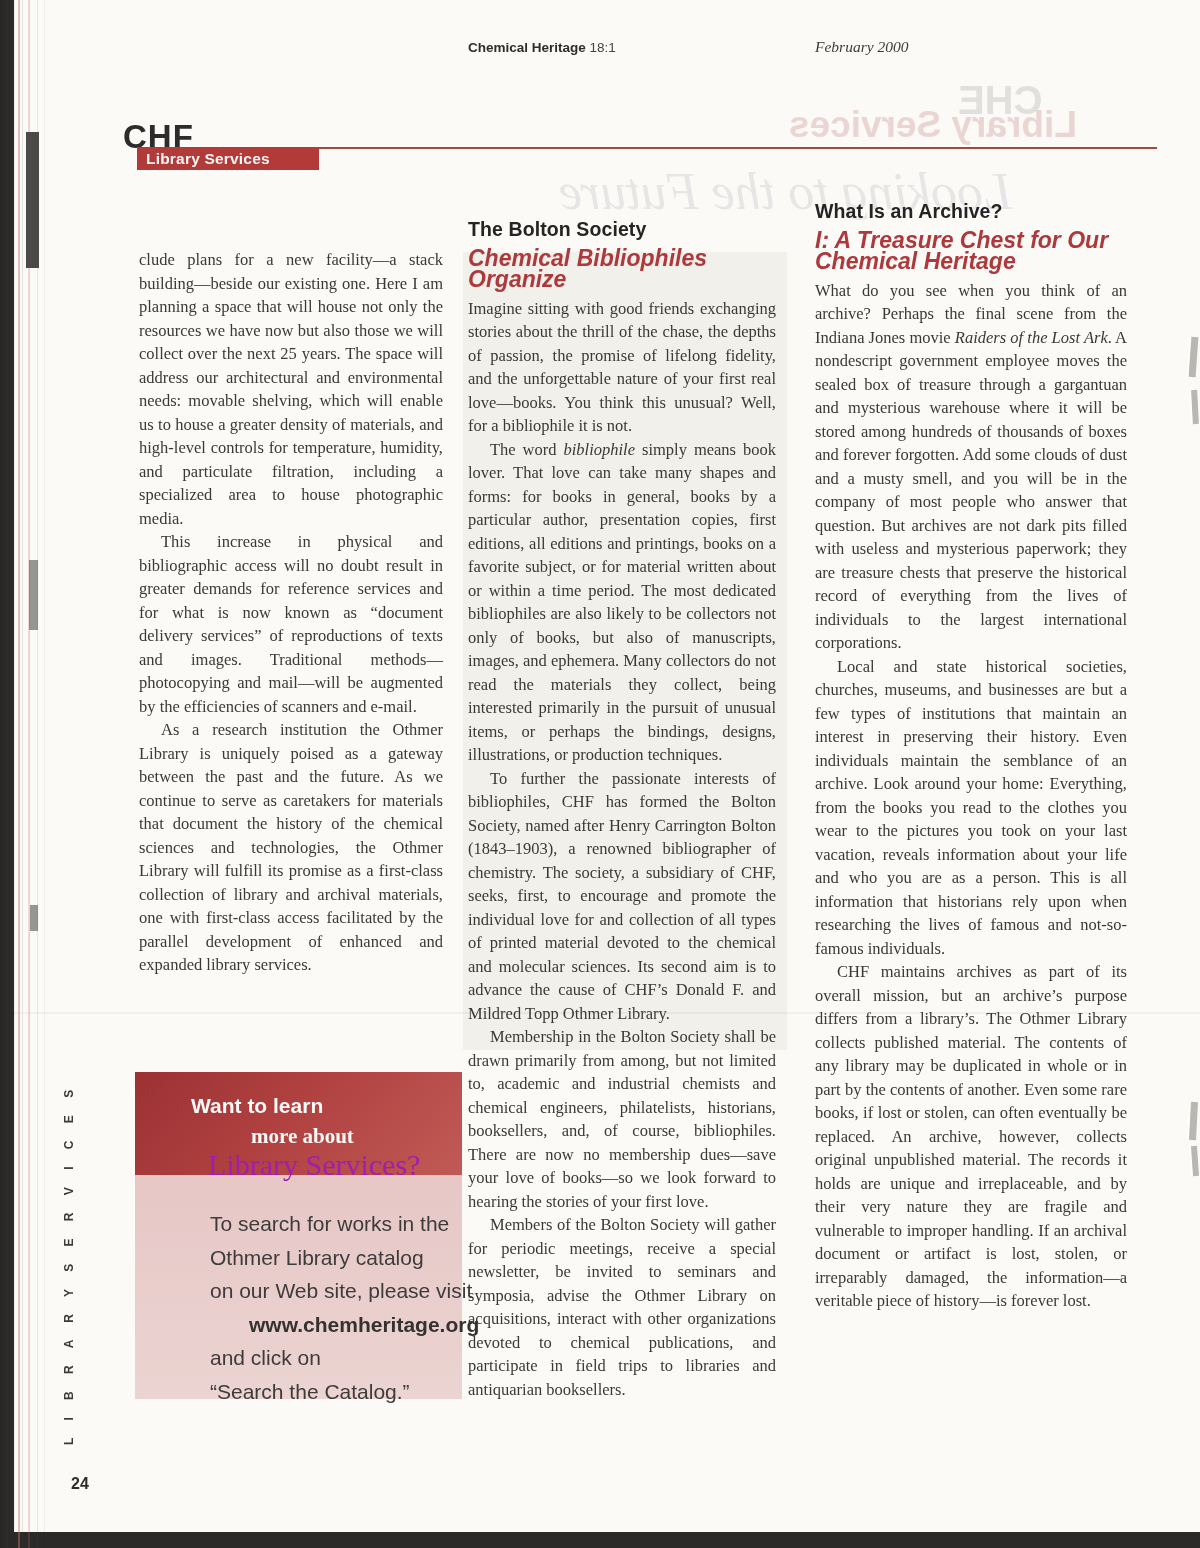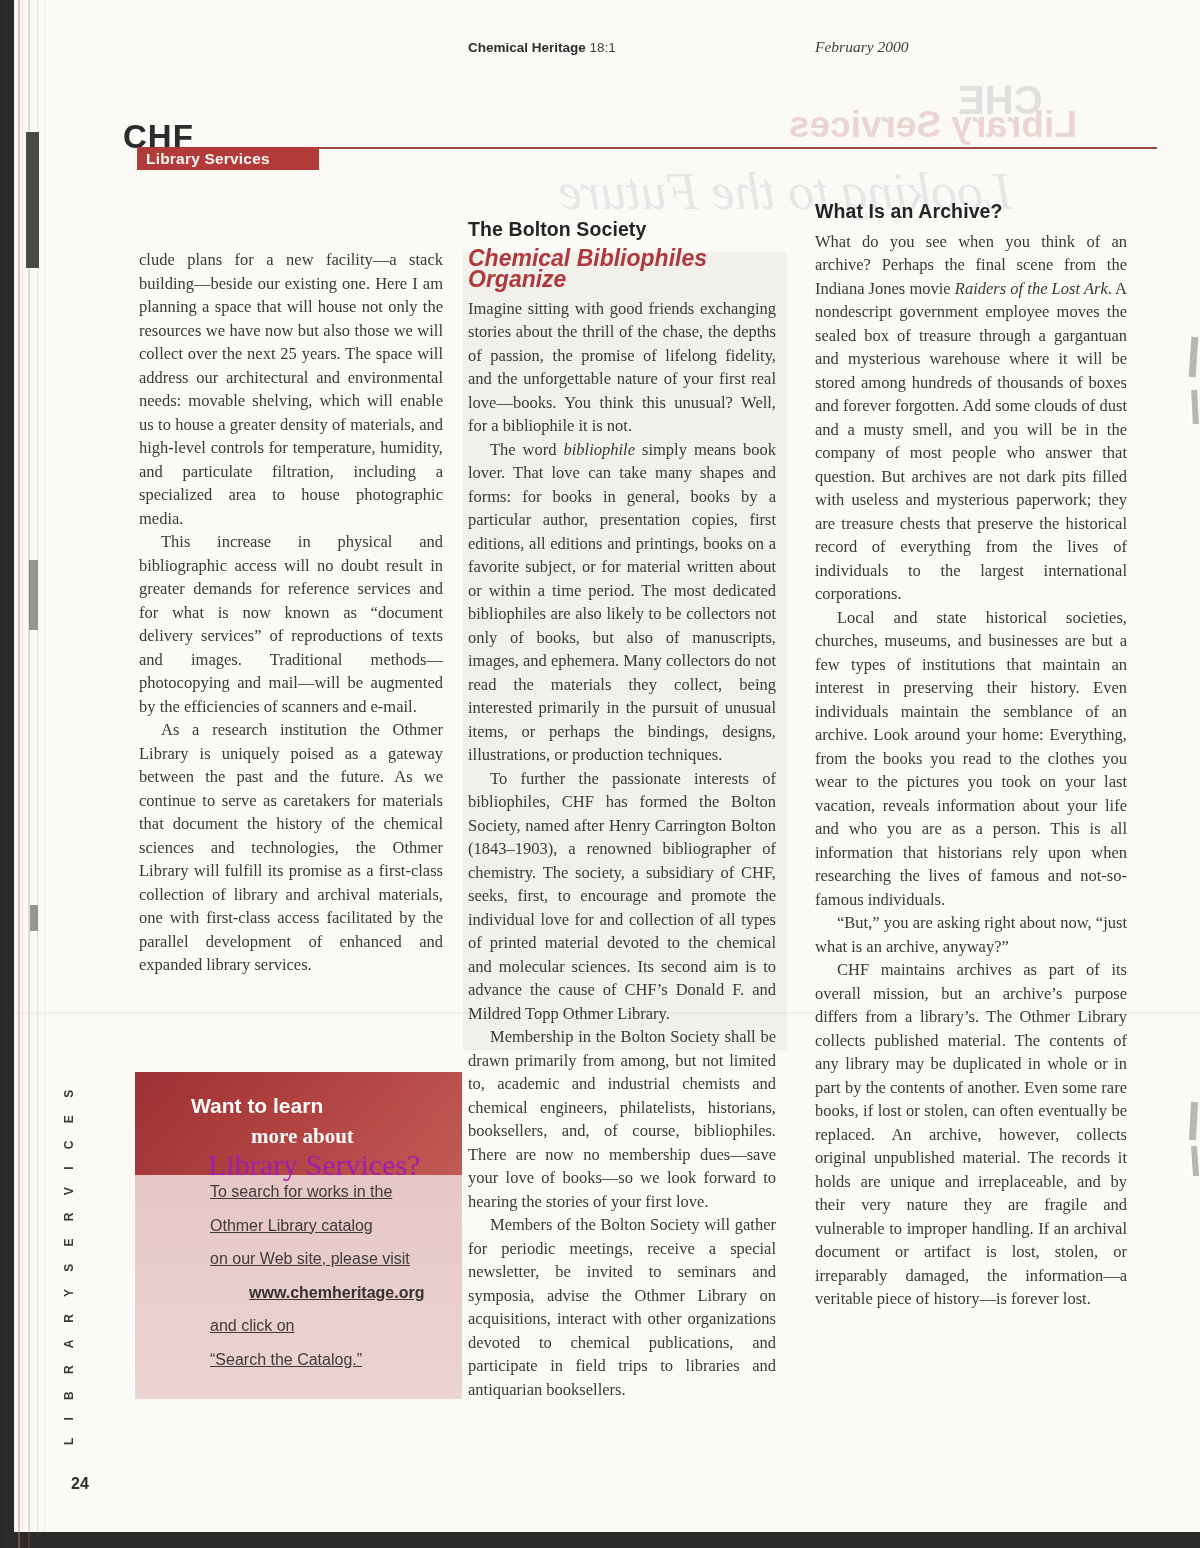--- a/index.html
+++ b/index.html
@@ -58,21 +58,21 @@
   .body-p { text-indent: 0; }
   .body-p.indent { text-indent: 22px; }
 
   
   .infobox { position: absolute; left: 121px; top: 1072px; width: 327px; height: 327px; }
   .infobox-top { position: absolute; left: 0; top: 0; width: 100%; height: 103px; background: linear-gradient(130deg, #9c3134 0%, #b04140 45%, #c05a55 100%); }
   .infobox-bottom { position: absolute; left: 0; top: 103px; width: 100%; height: 224px; background: linear-gradient(180deg, #e6c7c6 0%, #ebd4d1 100%); }
   .ib-t1 { position: absolute; left: 56px; top: 22px; font-family: "Liberation Sans", sans-serif; font-weight: bold; font-size: 21px; color: #fdfbfa; }
   .ib-t2 { position: absolute; left: 116px; top: 52px; font-family: Liberation Serif, serif; font-weight: bold; font-size: 21px; color: #fdfbfa; }
   .ib-t3 { position: absolute; left: 73px; top: 76px; font-family: "Liberation Serif", serif; font-size: 30px; color: #a21caf; z-index: 2; text-align: right; }
-  .ib-lines { position: absolute; left: 75px; top: 111px; font-family: "Liberation Sans", sans-serif; font-size: 16px; color: #3e3b3b; text-decoration: underline; }
+  .ib-lines { position: absolute; left: 75px; top: 140px; font-family: "Liberation Sans", sans-serif; font-size: 21px; color: #3e3b3b; }
   .ib-lines .ib-line { height: 33.5px; }
   .ib-lines .ib-line.bold { font-weight: bold; color: #343131; margin-left: 39px; }
 
   
   .vertical-label {
     position: absolute; left: 48px; top: 1165px; height: 280px;
     writing-mode: vertical-rl; transform: rotate(180deg);
     font-family: "Liberation Sans", sans-serif; font-weight: bold; font-size: 12px;
     letter-spacing: 7px; color: #3b3a38; white-space: nowrap;
   }
@@ -116,24 +116,24 @@
           <p class="body-p"><span>Imagine sitting with good friends exchanging stories about the thrill of the chase, the depths of passion, the promise of lifelong fidelity, and the unforgettable nature of your first real love—books. You think this unusual? Well, for a bibliophile it is not.</span></p>
           <p class="body-p indent"><span>The word </span><i>bibliophile</i><span> simply means book lover. That love can take many shapes and forms: for books in general, books by a particular author, presentation copies, first editions, all editions and printings, books on a favorite subject, or for material written about or within a time period. The most dedicated bibliophiles are also likely to be collectors not only of books, but also of manuscripts, images, and ephemera. Many collectors do not read the materials they collect, being interested primarily in the pursuit of unusual items, or perhaps the bindings, designs, illustrations, or production techniques.</span></p>
           <p class="body-p indent"><span>To further the passionate interests of bibliophiles, CHF has formed the Bolton Society, named after Henry Carrington Bolton (1843–1903), a renowned bibliographer of chemistry. The society, a subsidiary of CHF, seeks, first, to encourage and promote the individual love for and collection of all types of printed material devoted to the chemical and molecular sciences. Its second aim is to advance the cause of CHF’s Donald F. and Mildred Topp Othmer Library.</span></p>
           <p class="body-p indent"><span>Membership in the Bolton Society shall be drawn primarily from among, but not limited to, academic and industrial chemists and chemical engineers, philatelists, historians, booksellers, and, of course, bibliophiles. There are now no membership dues—save your love of books—so we look forward to hearing the stories of your first love.</span></p>
           <p class="body-p indent"><span>Members of the Bolton Society will gather for periodic meetings, receive a special newsletter, be invited to seminars and symposia, advise the Othmer Library on acquisitions, interact with other organizations devoted to chemical publications, and participate in field trips to libraries and antiquarian booksellers.</span></p>
         </div>
     </div>
 
     <div class="col col-right">
       <div class="art-heading">What Is an Archive?</div>
+      <div class="art-subheading">I: A Treasure Chest for Our Chemical Heritage</div>
       <div>
           <p class="body-p"><span>What do you see when you think of an archive? Perhaps the final scene from the Indiana Jones movie </span><i>Raiders of the Lost Ark</i><span>. A nondescript government employee moves the sealed box of treasure through a gargantuan and mysterious warehouse where it will be stored among hundreds of thousands of boxes and forever forgotten. Add some clouds of dust and a musty smell, and you will be in the company of most people who answer that question. But archives are not dark pits filled with useless and mysterious paperwork; they are treasure chests that preserve the historical record of everything from the lives of individuals to the largest international corporations.</span></p>
           <p class="body-p indent"><span>Local and state historical societies, churches, museums, and businesses are but a few types of institutions that maintain an interest in preserving their history. Even individuals maintain the semblance of an archive. Look around your home: Everything, from the books you read to the clothes you wear to the pictures you took on your last vacation, reveals information about your life and who you are as a person. This is all information that historians rely upon when researching the lives of famous and not-so-famous individuals.</span></p>
-          <p class="body-p indent"><span>“But,” you are asking right about now, “just what is an archive, anyway?”</span></p>
           <p class="body-p indent"><span>CHF maintains archives as part of its overall mission, but an archive’s purpose differs from a library’s. The Othmer Library collects published material. The contents of any library may be duplicated in whole or in part by the contents of another. Even some rare books, if lost or stolen, can often eventually be replaced. An archive, however, collects original unpublished material. The records it holds are unique and irreplaceable, and by their very nature they are fragile and vulnerable to improper handling. If an archival document or artifact is lost, stolen, or irreparably damaged, the information—a veritable piece of history—is forever lost.</span></p>
         </div>
     </div>
 
     <div class="infobox">
       <div class="infobox-top"></div>
       <div class="infobox-bottom"></div>
       <div class="ib-t1">Want to learn</div>
       <div class="ib-t2">more about</div>
       <div class="ib-t3">Library Services?</div>

